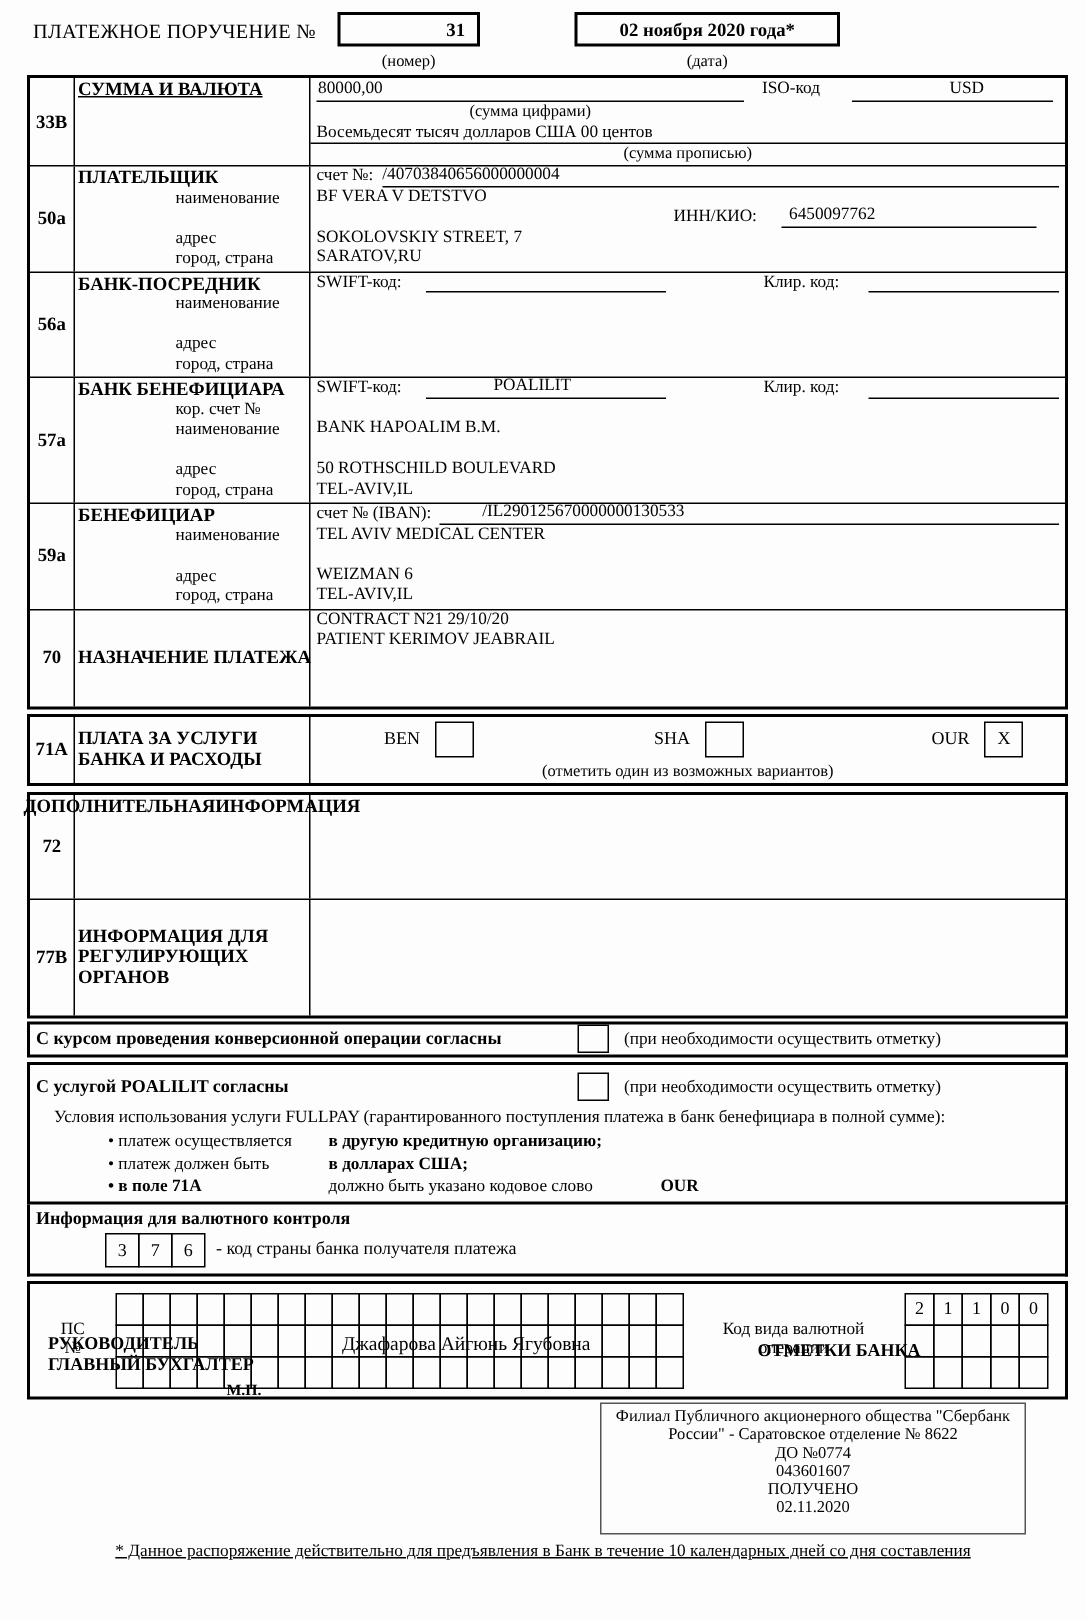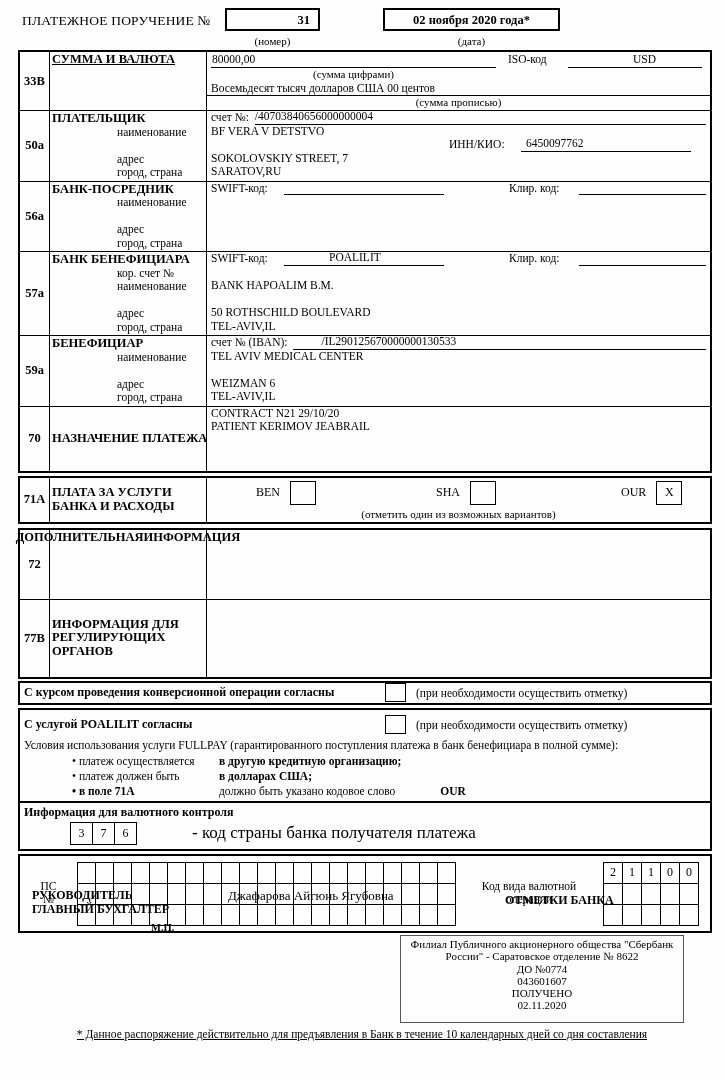--- a/index.html
+++ b/index.html
@@ -60,32 +60,32 @@
   .chg-note { text-align:center; font-size:11px; height:14px; line-height:13px; }
 
   
   .rowbox { border:2px solid #000; padding:2px 4px; }
   .conv { display:flex; align-items:center; height:24px; }
   .conv .b { font-size:12px; }
   .cbox { width:21px; height:19px; border:1px solid #000; margin-left:auto; }
   .conv-note { width:300px; font-size:11.5px; padding-left:10px; }
 
   .fp-row1 { display:flex; align-items:center; height:26px; }
-  .fp-cond { font-size:11.5px; height:16px; line-height:15px; }
+  .fp-cond { font-size:11.5px; height:16px; line-height:15px;margin-left:12px; }
   .fp-item { display:flex; font-size:11.5px; height:15px; line-height:14px; }
   .fp-bul { width:195px; padding-left:48px; }
 
   
   .cc-title { font-weight:bold; font-size:12px; height:15px; }
   .cc-row { display:flex; align-items:center; margin:2px 0 3px 46px; }
   .mini-grid { display:grid; grid-template-columns:repeat(3,22px); grid-auto-rows:22px; }
   .mini-grid .cell, .ps-grid .cell, .op-grid .cell {
      border:1px solid #000; margin-right:-1px; margin-bottom:-1px;
      display:flex; align-items:center; justify-content:center; font-size:12px; }
-  .cc-lbl { font-size:17px; padding-left:8px;margin-left:48px; }
+  .cc-lbl { font-size:12px; padding-left:8px; }
 
   .ps-box { border:2px solid #000; display:flex; align-items:center; padding:6px 0; }
   .ps-lbl { width:57px; text-align:center; font-size:11.5px; line-height:13px; }
   .ps-grid { display:grid; grid-template-columns:repeat(21,18px); grid-auto-rows:21px; }
   .op-wrap { display:flex; align-items:center; margin-left:auto; margin-right:12px; }
   .op-lbl { width:120px; text-align:center; font-size:11.5px; line-height:13px; margin-right:14px; }
   .op-grid { display:grid; grid-template-columns:repeat(5,19px); grid-auto-rows:21px; }
 
   
   .sig { position:absolute; left:32px; top:888px; font-weight:bold; font-size:12px; line-height:14px; }

